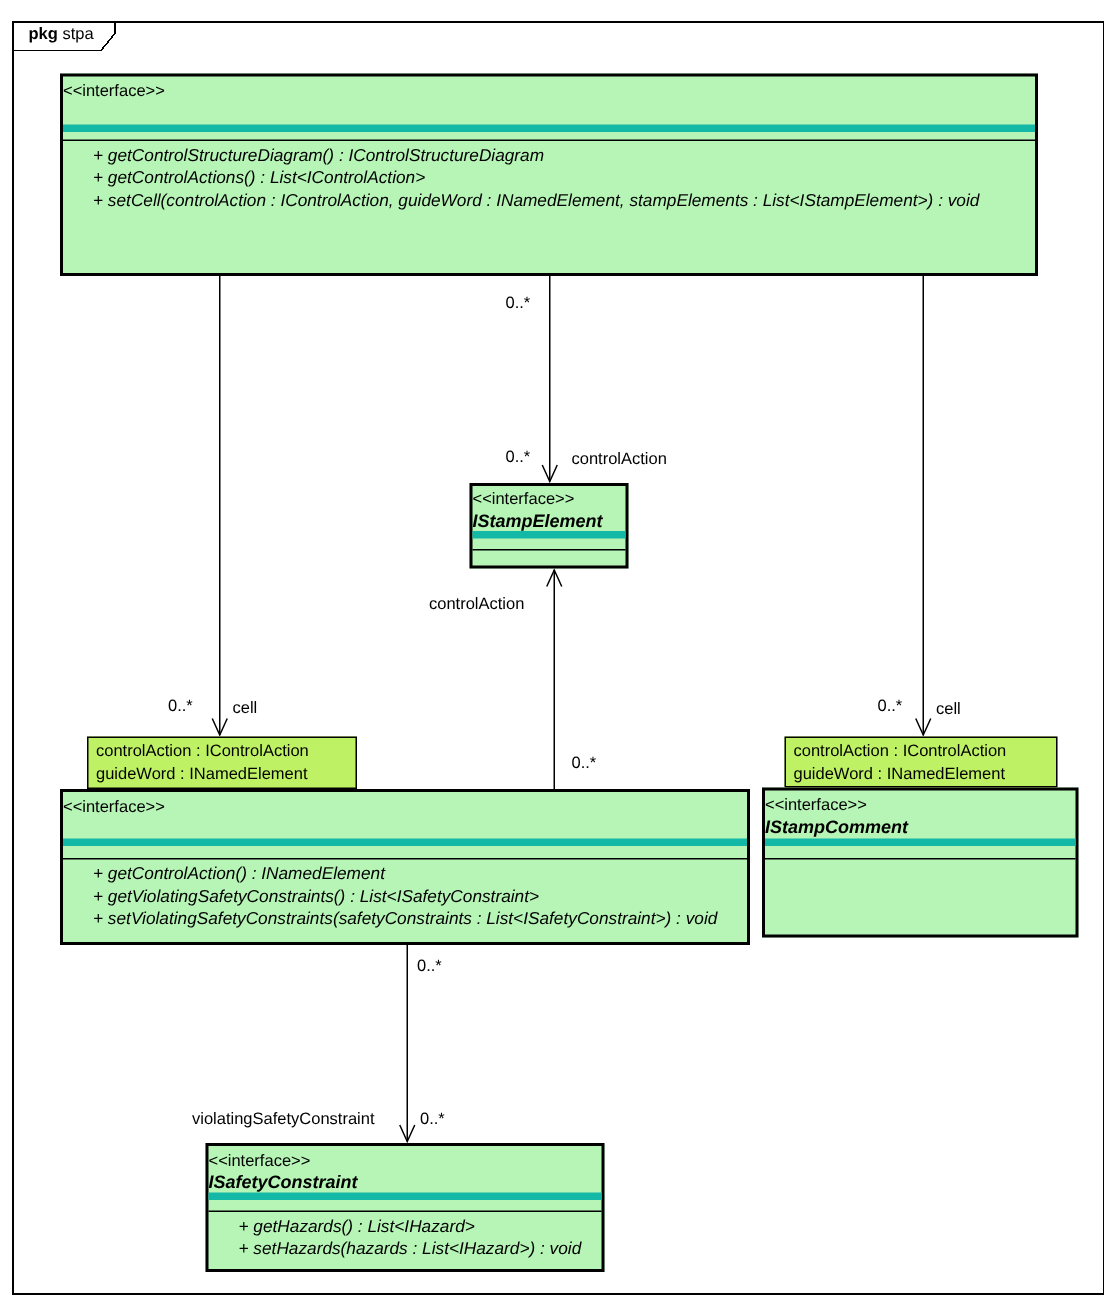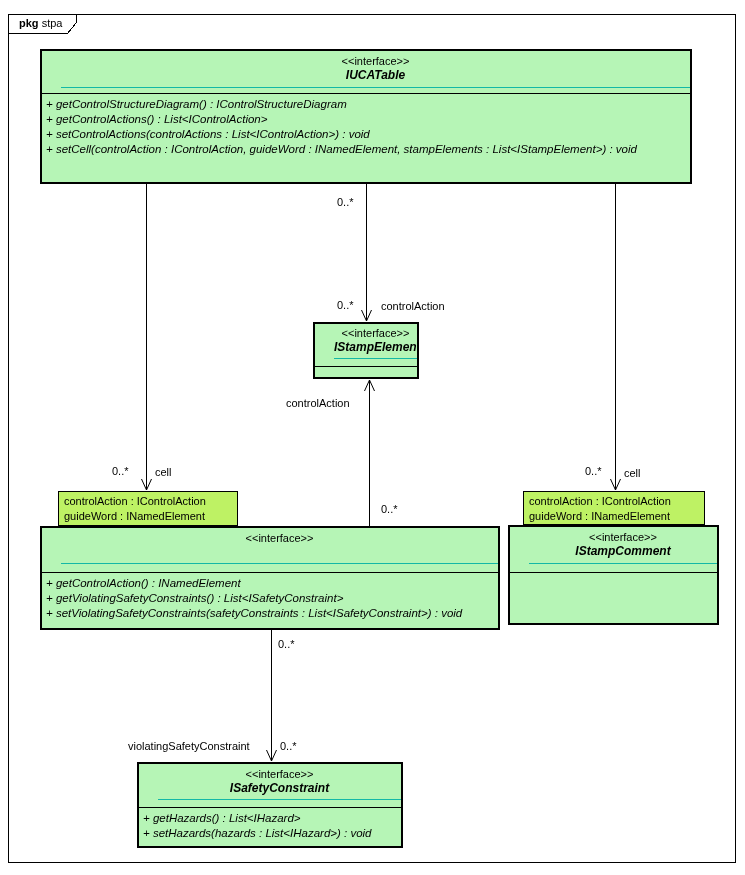--- a/index.html
+++ b/index.html
@@ -16,25 +16,25 @@
     font-size:11px; line-height:13px; white-space:nowrap;
   }
   .tab-text .kw { font-weight:bold; }
 
   .uml-class {
     position:absolute; z-index:2;
     background:var(--class-fill, #b6f5b6);
     border:2px solid #000;
     display:flex; flex-direction:column;
   }
-  .uml-title { border-bottom:1px solid #14b8a6; text-align:center; padding-top:4px; overflow:hidden;margin-left:19px; }
+  .uml-title { border-bottom:5px solid #14b8a6; text-align:left; padding-top:4px; overflow:hidden; }
   .stereotype { font-size:11px; line-height:13px; }
   .cname { font-size:12px; font-weight:bold; font-style:italic; line-height:15px; }
   .uml-attrs { border-bottom:1px solid #000; }
-  .uml-methods { flex:1; padding:3px 0 0 4px; overflow:hidden; }
+  .uml-methods { flex:1; padding:3px 0 0 20px; overflow:hidden; }
   .m { font-size:11.5px; font-style:italic; line-height:15px; white-space:nowrap; }
 
   .qualifier {
     position:absolute; z-index:3; background:#bef264;
     border:1px solid #000; padding:2px 5px;
   }
   .qline { font-size:11px; line-height:15px; white-space:nowrap; }
 
   .elabel {
     position:absolute; z-index:2; font-size:11px; line-height:12px; white-space:nowrap;
@@ -78,27 +78,25 @@
   </svg>
 
   <div class="tab-text">
     <span class="kw">pkg</span>
     <span>stpa</span>
   </div>
 
   <div class="uml-class" style="left:40px; top:49px; width:652px; height:135px;">
     <div class="uml-title" style="height:37px;">
       <div class="stereotype">&lt;&lt;interface&gt;&gt;</div>
-      <div class="cname">IUCATable</div>
     </div>
     <div class="uml-attrs" style="height:6px;"></div>
     <div class="uml-methods">
       <div class="m">+ getControlStructureDiagram() : IControlStructureDiagram</div>
       <div class="m">+ getControlActions() : List&lt;IControlAction&gt;</div>
-      <div class="m">+ setControlActions(controlActions : List&lt;IControlAction&gt;) : void</div>
       <div class="m">+ setCell(controlAction : IControlAction, guideWord : INamedElement, stampElements : List&lt;IStampElement&gt;) : void</div>
     </div>
   </div>
 
   <div class="uml-class" style="left:313px; top:322px; width:106px; height:57px;">
     <div class="uml-title" style="height:35px; padding-top:3px;">
       <div class="stereotype">&lt;&lt;interface&gt;&gt;</div>
       <div class="cname">IStampElement</div>
     </div>
     <div class="uml-attrs" style="height:8px;"></div>

